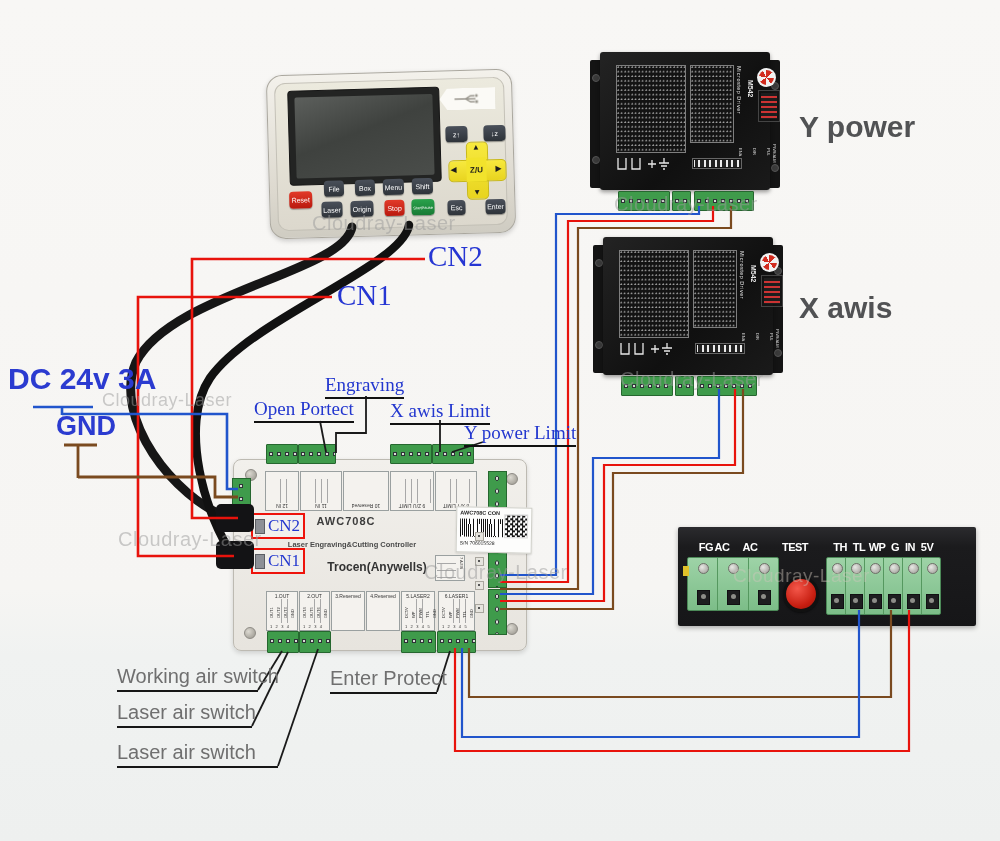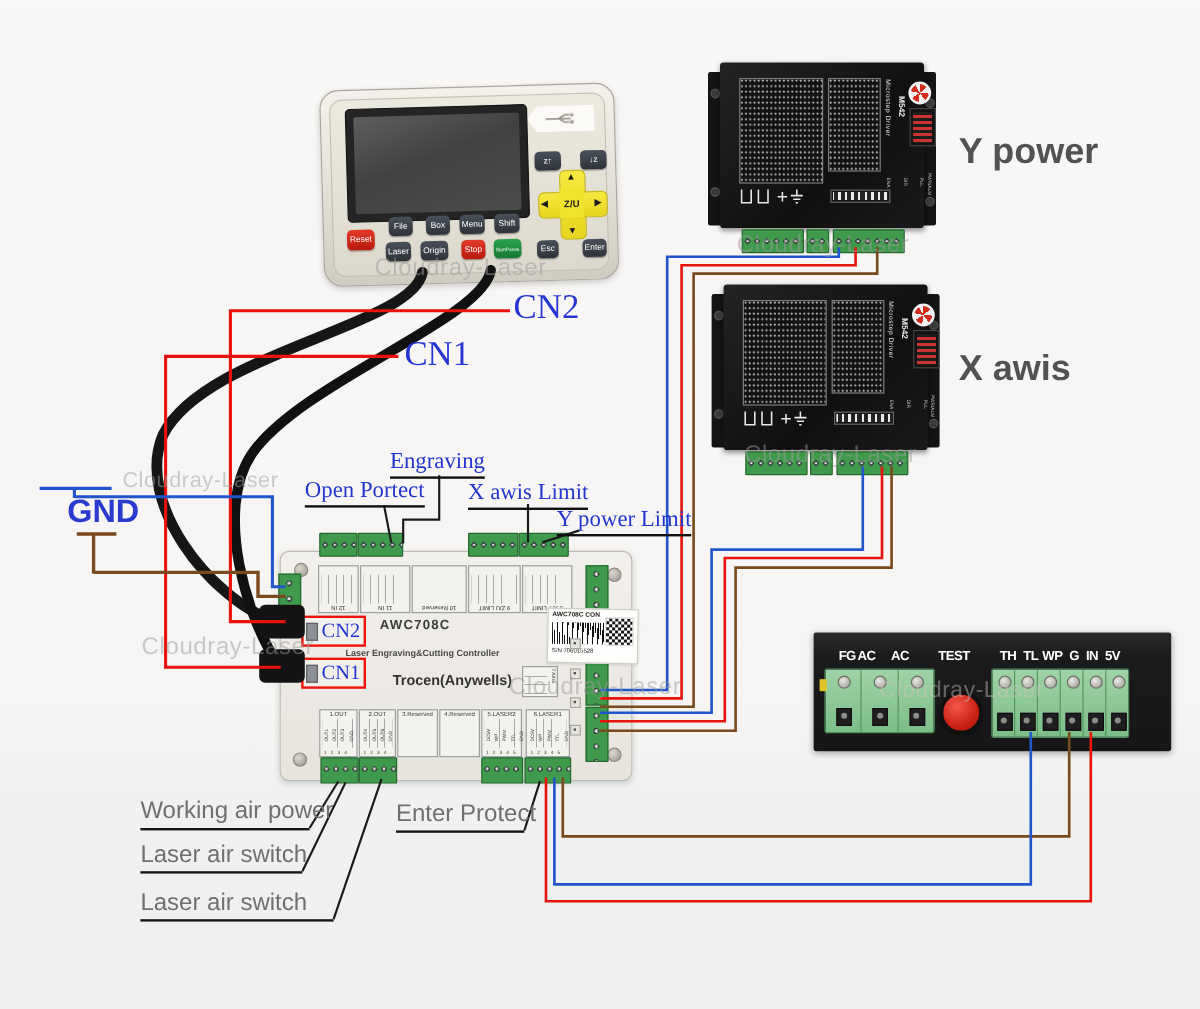--- a/index.html
+++ b/index.html
@@ -446,22 +446,23 @@
       <path d="M483,442 L452,452"></path>
       <path d="M258,690 L282,651"></path>
       <path d="M252,726 L288,652"></path>
       <path d="M278,766 L318,649"></path>
       <path d="M437,692 L450,651"></path>
     </g>
   </svg>
 
   <div class="lbl cnbig" style="left:428px;top:240px">CN2</div>
   <div class="lbl cnbig" style="left:337px;top:279px">CN1</div>
+  <div class="lbl blue-sans" style="left:8px;top:362px;font-size:30px">DC 24v 3A</div>
   <div class="lbl blue-sans" style="left:56px;top:411px;font-size:27px">GND</div>
   <div class="lbl blue-serif" style="left:325px;top:374px">Engraving</div>
   <div class="lbl blue-serif" style="left:254px;top:398px">Open Portect</div>
   <div class="lbl blue-serif" style="left:390px;top:400px">X awis Limit</div>
   <div class="lbl blue-serif" style="left:464px;top:422px">Y power Limit</div>
-  <div class="lbl graylbl" style="left:117px;top:665px;width:141px">Working air power</div>
+  <div class="lbl graylbl" style="left:117px;top:665px;width:141px">Working air switch</div>
   <div class="lbl graylbl" style="left:117px;top:701px;width:135px">Laser air switch</div>
   <div class="lbl graylbl" style="left:117px;top:741px;width:161px">Laser air switch</div>
   <div class="lbl graylbl" style="left:330px;top:667px;width:107px">Enter Protect</div>
 </div>
 
 </body></html>

